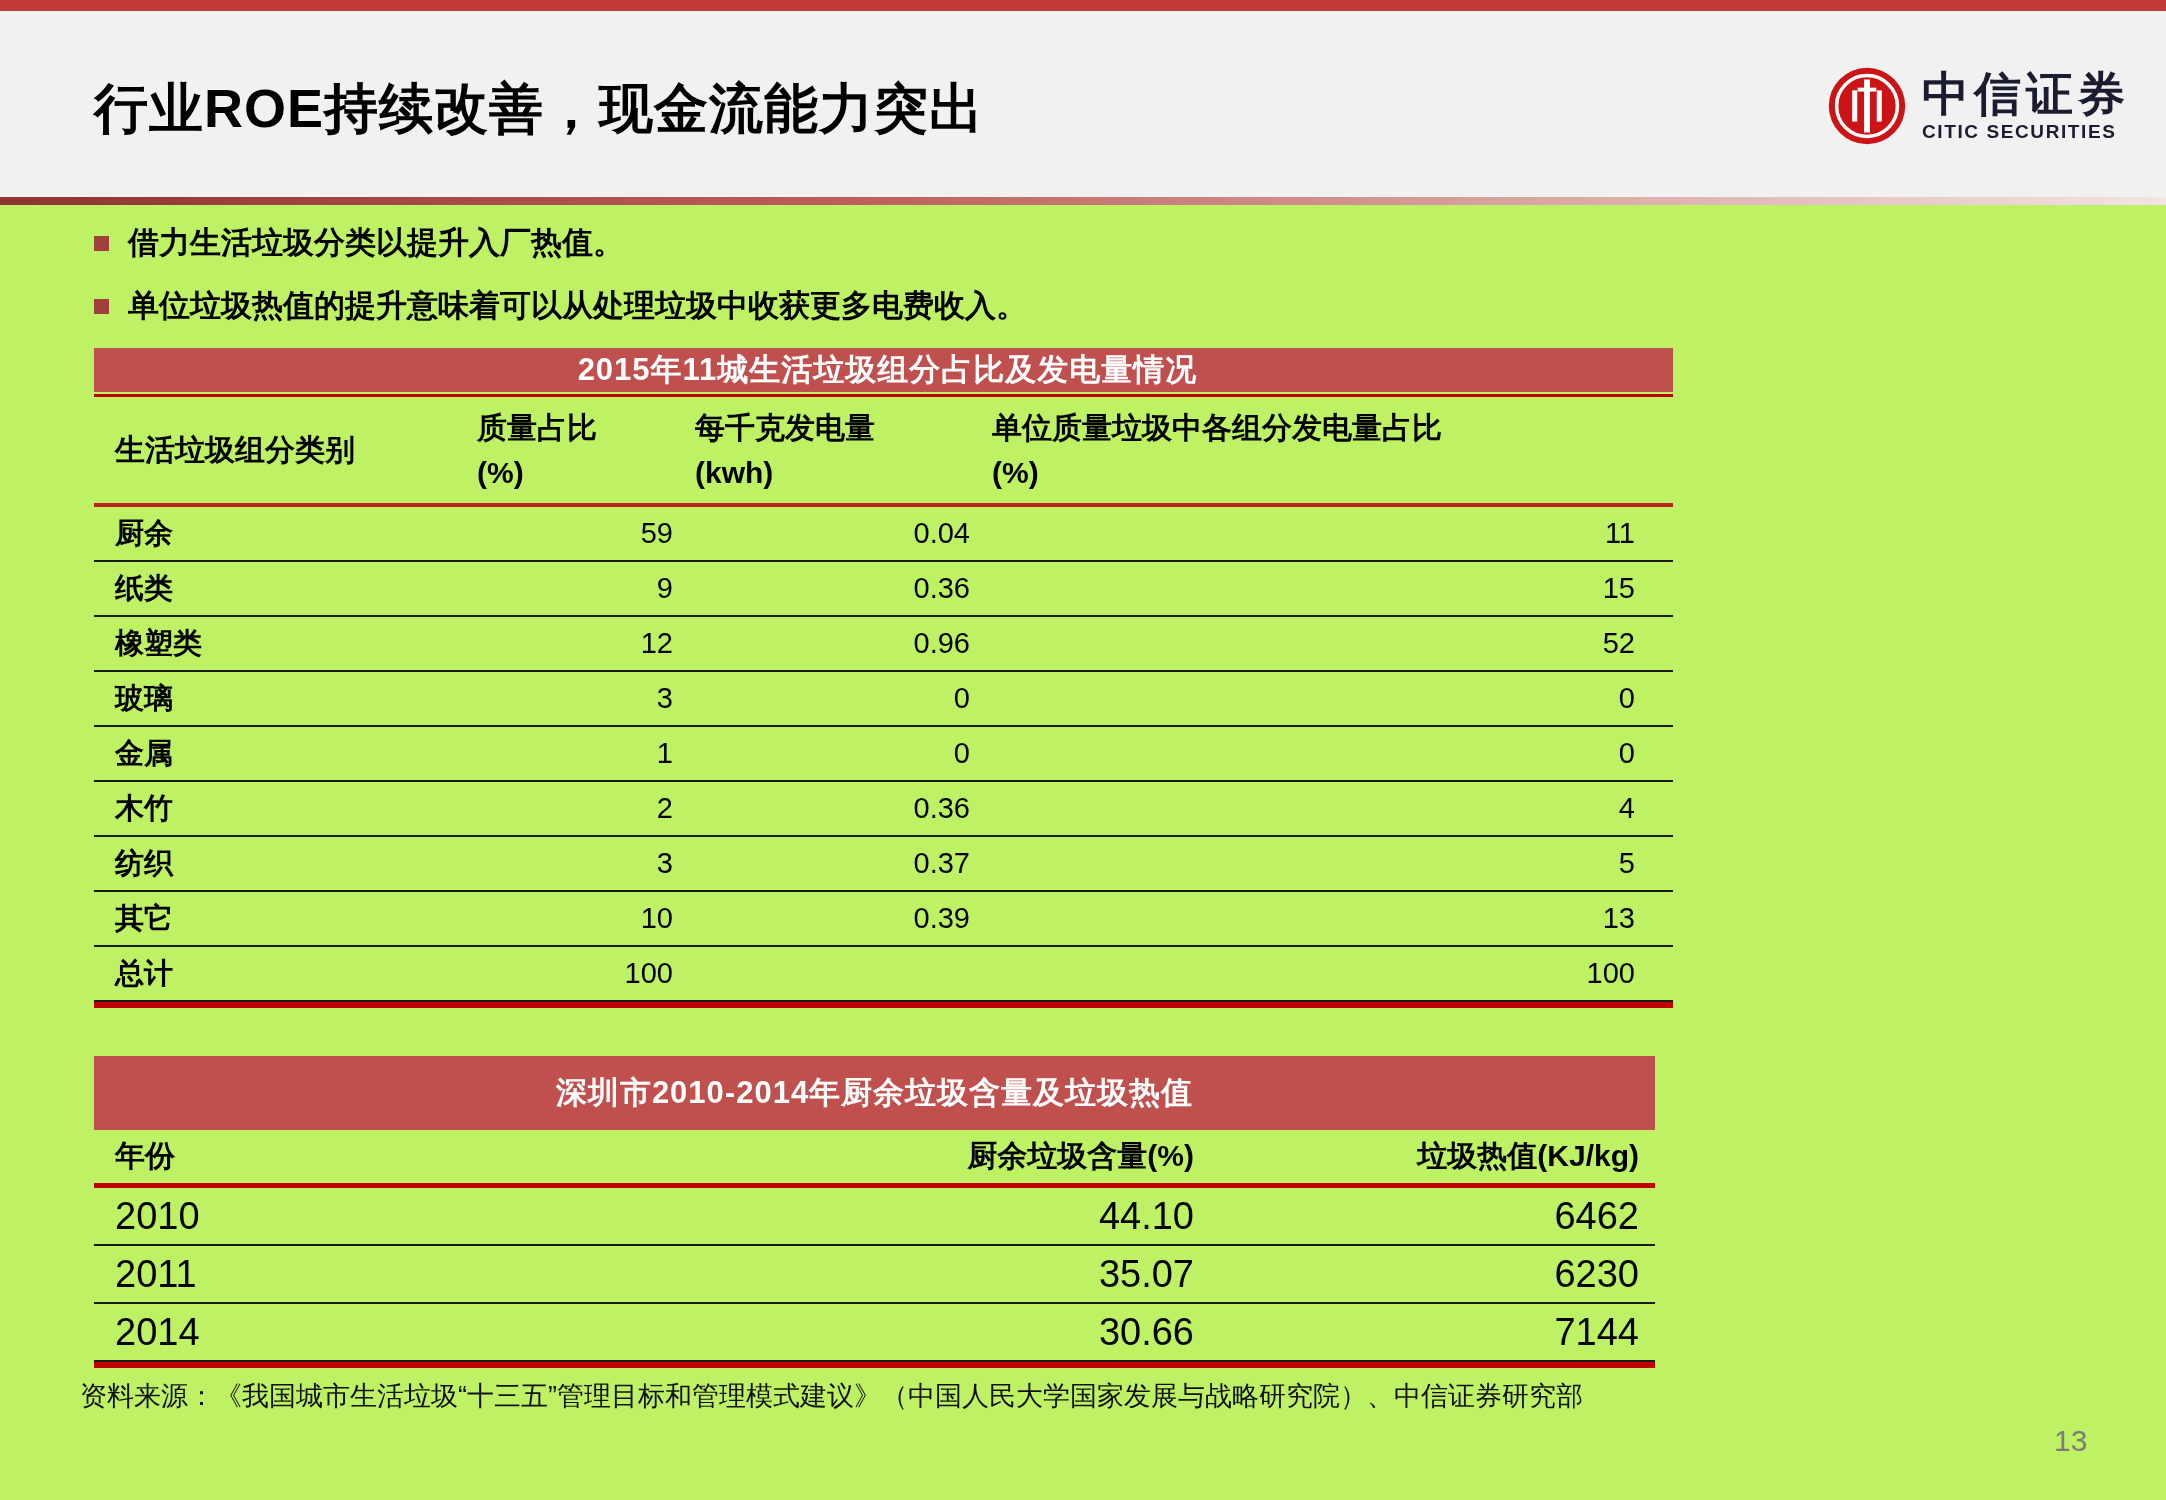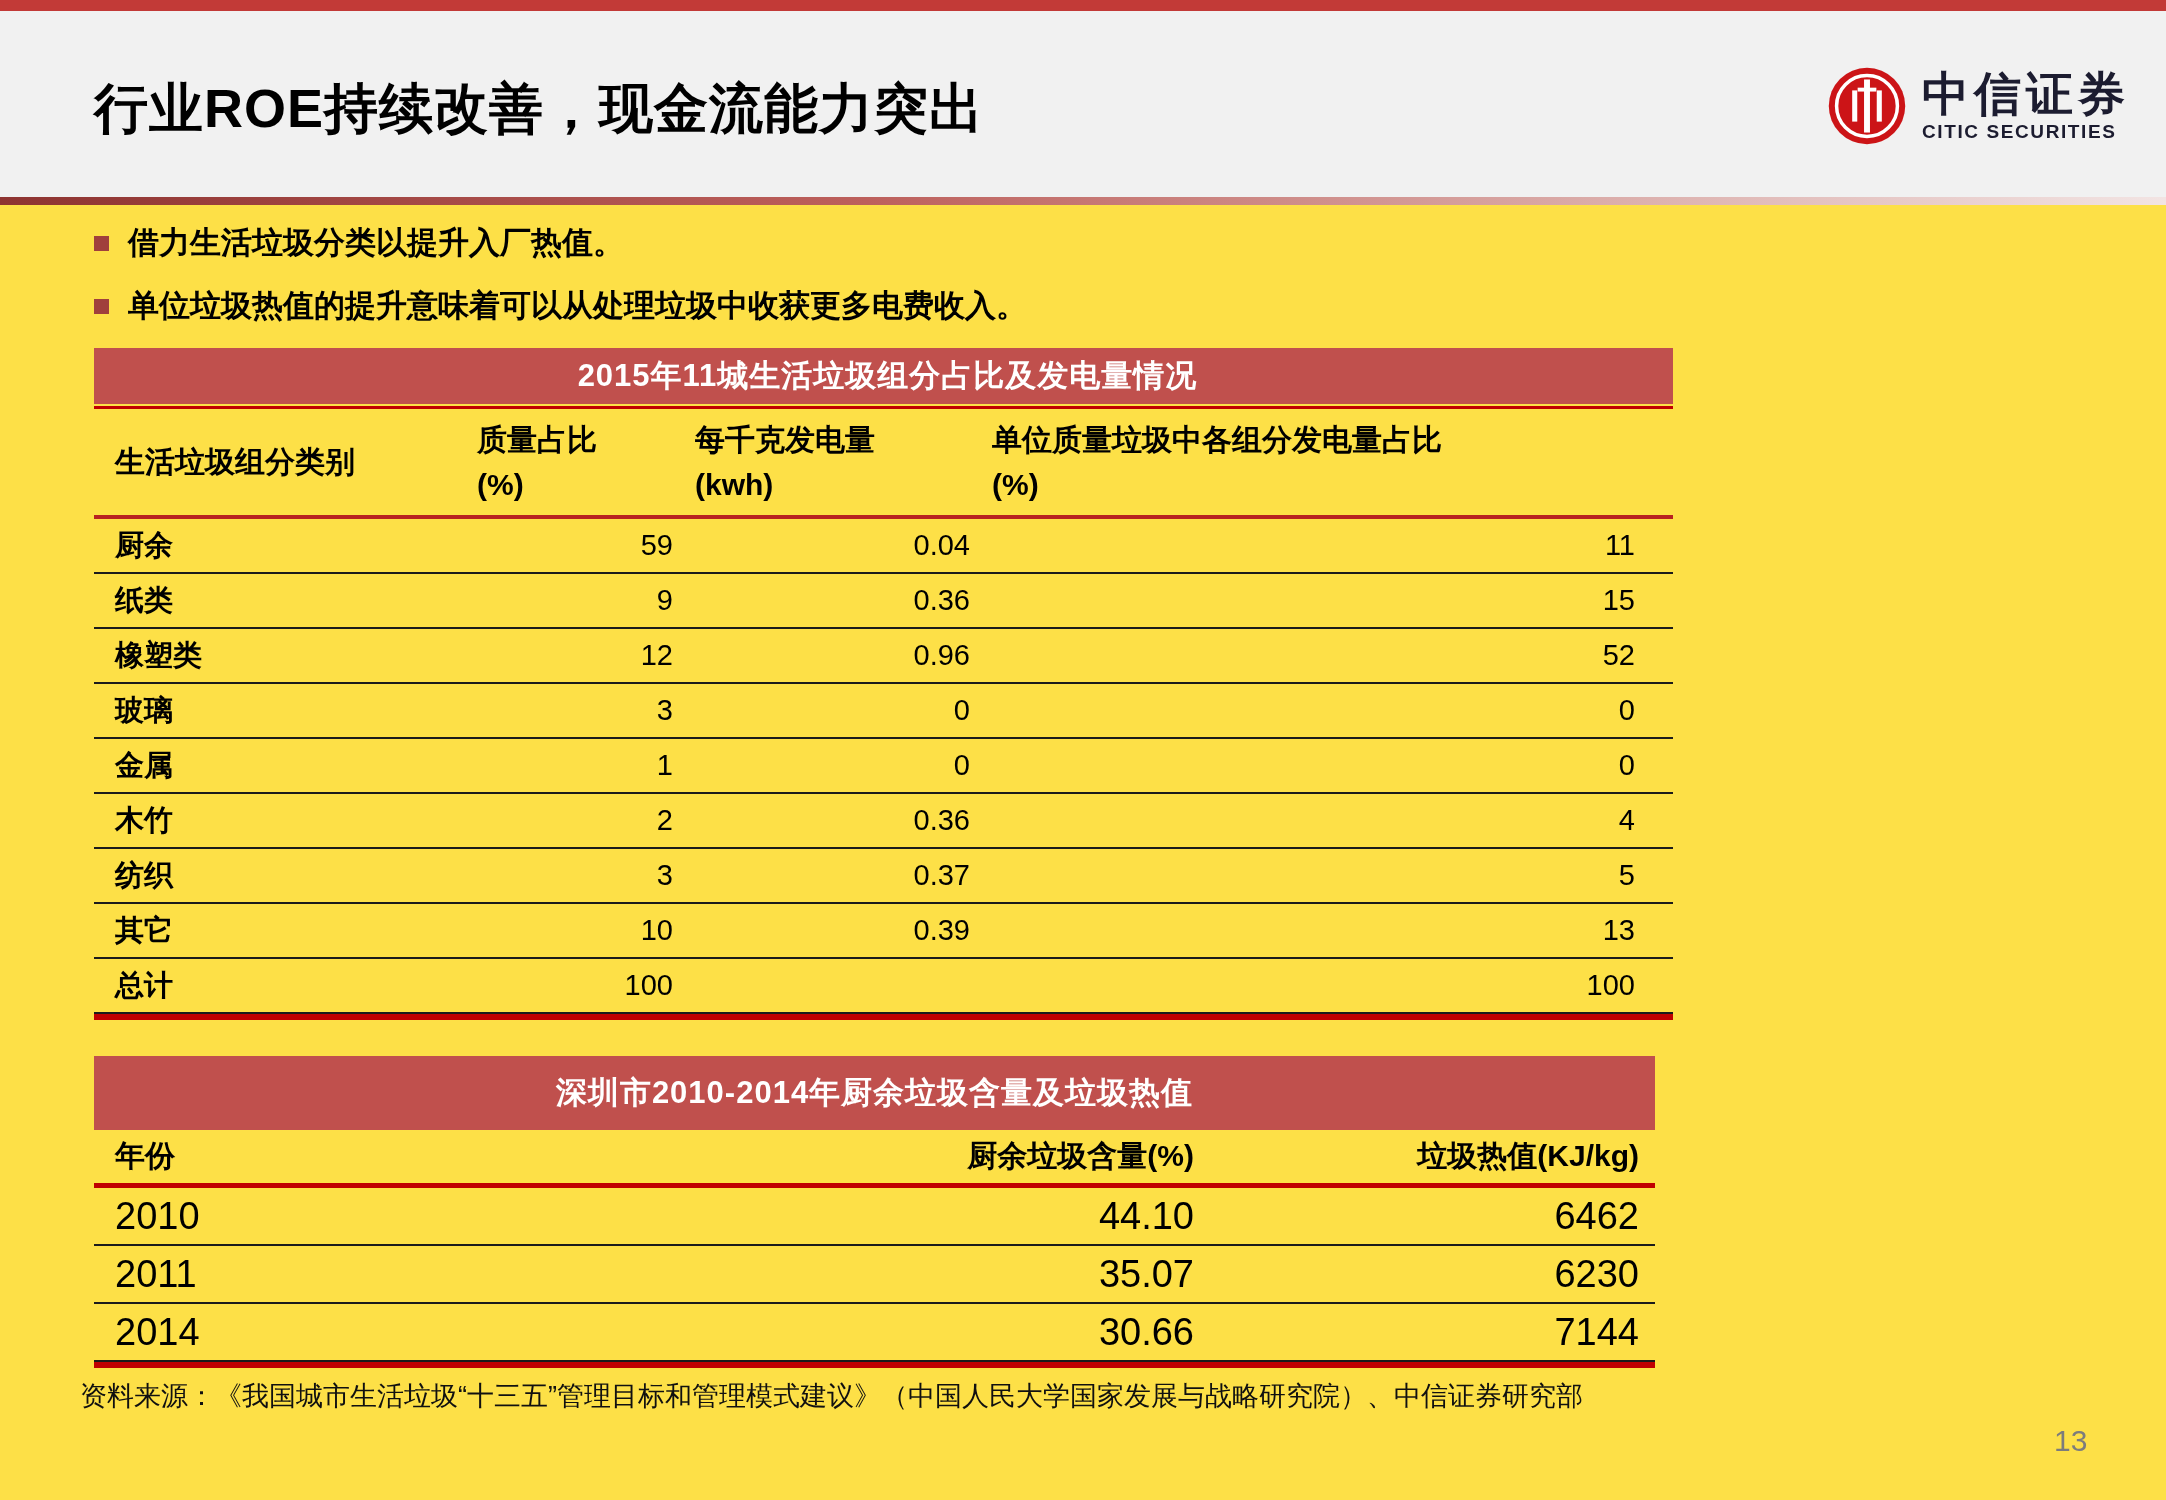--- a/index.html
+++ b/index.html
@@ -1,16 +1,16 @@
 <!DOCTYPE html>
 <html><head>
 <meta charset="utf-8">
 <style>
   html,body{margin:0;padding:0;background:#ffffff;}
-  .slide{position:relative;width:2166px;height:1500px;background:#fde047;
+  .slide{position:relative;width:2166px;height:1500px;background:#bef264;
          font-family:"Liberation Sans",sans-serif;overflow:hidden;color:#000;}
 
   
   .top-bar{position:absolute;top:0;left:0;width:2166px;height:11px;background:#c23a37;}
 
   
   .header{position:absolute;top:11px;left:0;width:2166px;height:186px;background:#f1f1f1;}
   .page-title{position:absolute;left:94px;top:66px;margin:0;font-size:54px;line-height:1.15;
               font-weight:700;color:#000;letter-spacing:1px;}
   .logo{position:absolute;top:56px;right:36px;display:flex;align-items:center;gap:16px;}
@@ -29,21 +29,21 @@
   
   .tbl{position:absolute;left:94px;}
   .tbl-title{background:#c0504d;color:#ffffff;font-size:31px;font-weight:700;
              display:flex;align-items:center;justify-content:center;letter-spacing:1px;}
   .redline{background:#c00000;}
   .cell{display:flex;align-items:center;}
   .num{justify-content:flex-end;text-align:right;}
 
   
   .tbl1{top:348px;width:1579px;}
-  .tbl1 .tbl-title{height:56px;padding-left:8px;}
+  .tbl1 .tbl-title{height:44px;padding-left:8px;}
   .tbl1 .line-under-title{height:3px;margin-top:2px;}
   .t1-grid{display:grid;grid-template-columns:383px 218px 297px 1fr;}
   .tbl1 .thead{height:106px;border-bottom:4px solid #b82220;font-size:30px;font-weight:700;align-items:center;}
   .tbl1 .thead .hstack{width:100%;text-align:left;line-height:1.5;}
   .tbl1 .trow{height:53px;border-bottom:2px solid #1b1b1b;font-size:29px;}
   .tbl1 .trow:last-of-type{border-bottom:none;}
   .tbl1 .c0{padding-left:21px;font-weight:700;}
   .tbl1 .c1{padding-right:22px;}
   .tbl1 .c2{padding-right:22px;}
   .tbl1 .c3{padding-right:38px;}

